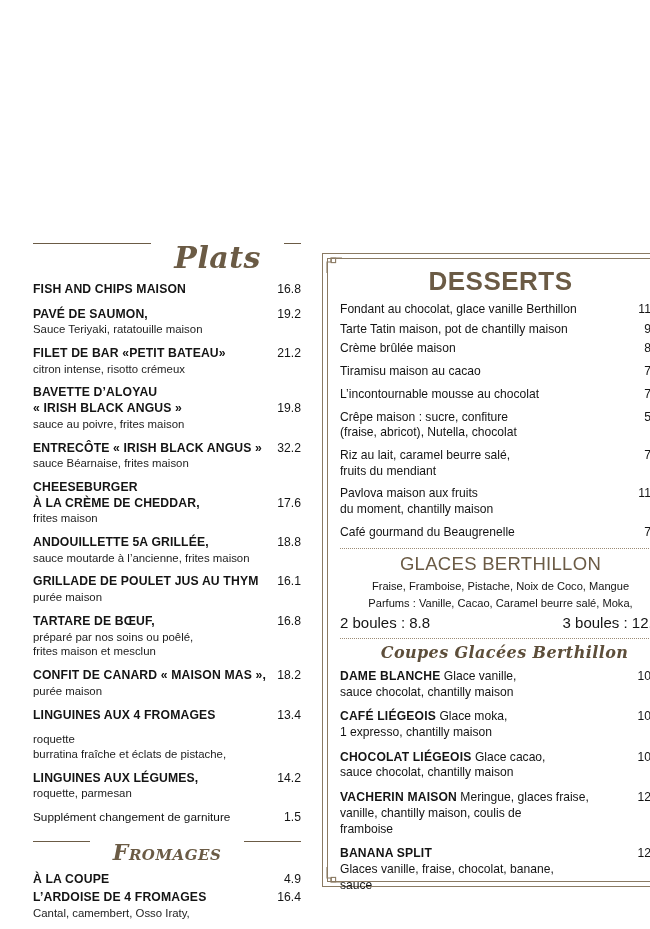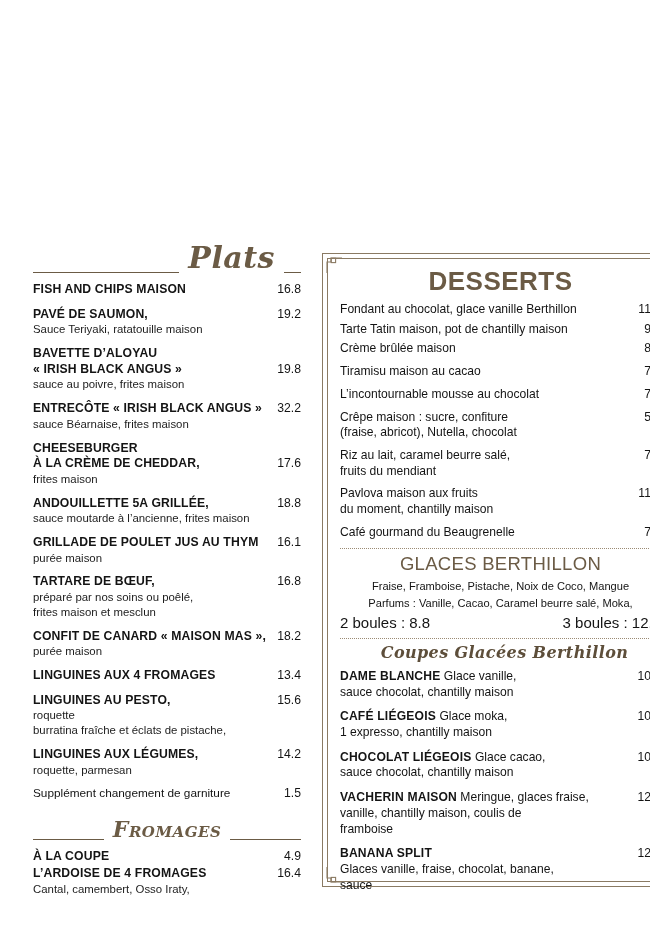--- a/index.html
+++ b/index.html
@@ -20,22 +20,22 @@
   .left-col {
     position: absolute;
     left: 33px;
     top: 243px;
     width: 268px;
   }
 
   
   .script-head {
     display: flex;
-    align-items: flex-end;
-    gap: 9px;
+    align-items: flex-start;
+    gap: 23px;
     margin: 0 0 9px 0;
   }
   .script-head .rule {
     flex: 1 1 auto;
     height: 0;
     border-top: 1.6px solid #6b5b45;
   }
   .script-head .rule.short { flex: 0 0 17px; }
   .script-title {
     flex: 0 0 auto;
@@ -236,20 +236,27 @@
         </div>
       </div>
       <div class="item">
         <div class="item-line">
           <span class="item-name">PAVÉ DE SAUMON,</span>
           <span class="item-price">19.2</span>
         </div>
         <div class="item-desc">Sauce Teriyaki, ratatouille maison</div>
       </div>
       <div class="item">
+        <div class="item-line">
+          <span class="item-name">FILET DE BAR «PETIT BATEAU»</span>
+          <span class="item-price">21.2</span>
+        </div>
+        <div class="item-desc">citron intense, risotto crémeux</div>
+      </div>
+      <div class="item">
         <div class="item-name">BAVETTE D’ALOYAU</div>
         <div class="item-line">
           <span class="item-name">« IRISH BLACK ANGUS »</span>
           <span class="item-price">19.8</span>
         </div>
         <div class="item-desc">sauce au poivre, frites maison</div>
       </div>
       <div class="item">
         <div class="item-line">
           <span class="item-name">ENTRECÔTE « IRISH BLACK ANGUS »</span>
@@ -294,24 +301,20 @@
         </div>
         <div class="item-desc">purée maison</div>
       </div>
       <div class="item">
         <div class="item-line">
           <span class="item-name">LINGUINES AUX 4 FROMAGES</span>
           <span class="item-price">13.4</span>
         </div>
       </div>
       <div class="item">
-        <div class="item-line">
-          <span class="item-name">LINGUINES AU PESTO,</span>
-          <span class="item-price">15.6</span>
-        </div>
         <div class="item-desc">roquette</div>
         <div class="item-desc">burratina fraîche et éclats de pistache,</div>
       </div>
       <div class="item">
         <div class="item-line">
           <span class="item-name">LINGUINES AUX LÉGUMES,</span>
           <span class="item-price">14.2</span>
         </div>
         <div class="item-desc">roquette, parmesan</div>
       </div>

